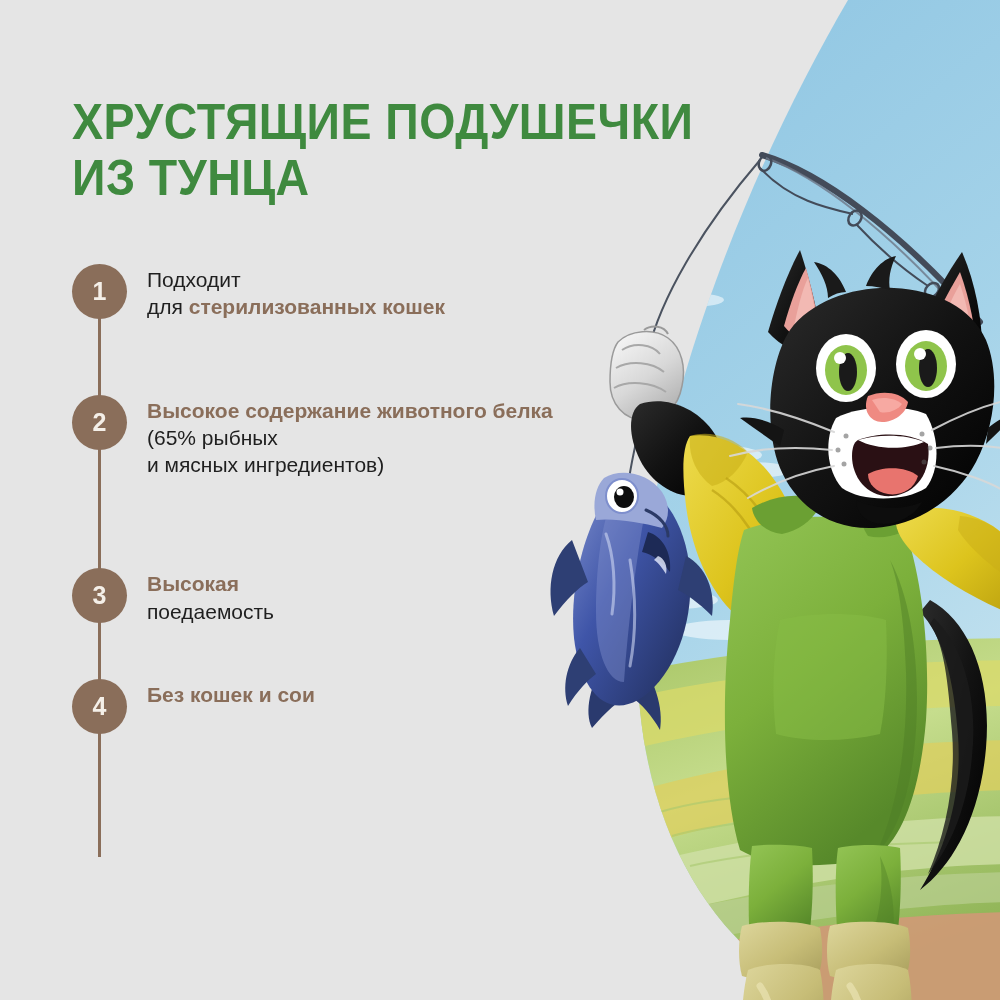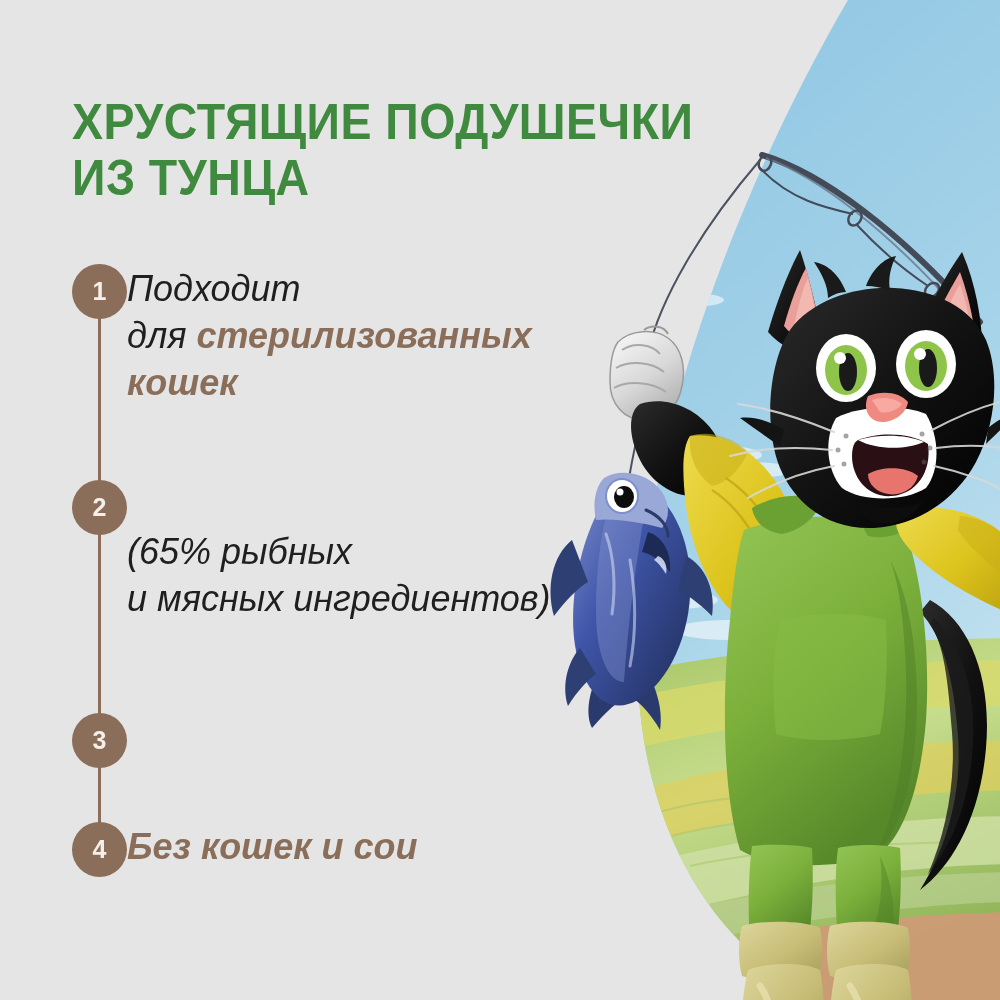--- a/index.html
+++ b/index.html
@@ -68,26 +68,26 @@
     background:#8a6e5a;
     color:#f4efe8;
     font-size:25px;
     font-weight:bold;
     display:flex;
     align-items:center;
     justify-content:center;
     margin-top:2px;
   }
   .ftext{
-    font-size:36px;
+    margin-left:20px;
+    font-size:21px;
     line-height:1.30;
     color:#1f1f1f;
     padding-top:4px;
     white-space:pre-line;
-    font-style:italic;
   }
   .ftext .hi{color:#8a6e5a;font-weight:bold;}
   .ftext .pl{color:#1f1f1f;font-weight:normal;}
 
   .f1{margin-top:0px;}
   .f2{margin-top:72px;}
   .f3{margin-top:88px;}
   .f4{margin-top:52px;}
 </style>
 </head>
@@ -347,27 +347,29 @@
     <div class="rail"></div>
 
     <div class="feature f1">
       <div class="marker">1</div>
       <div class="ftext"><span class="pl">Подходит
 для </span><span class="hi">стерилизованных кошек</span><span class="pl"></span></div>
     </div>
 
     <div class="feature f2">
       <div class="marker">2</div>
-      <div class="ftext"><span class="pl"></span><span class="pl">
+      <div class="ftext"><span class="pl"></span><span class="hi">Высокое содержание животного белка</span><span class="pl">
 (65% рыбных
 и мясных ингредиентов)</span></div>
     </div>
 
     <div class="feature f3">
       <div class="marker">3</div>
+      <div class="ftext"><span class="pl"></span><span class="hi">Высокая</span><span class="pl">
+поедаемость</span></div>
     </div>
 
     <div class="feature f4">
       <div class="marker">4</div>
       <div class="ftext"><span class="pl"></span><span class="hi">Без кошек и сои</span><span class="pl"></span></div>
     </div>
   </div>
 
 </div>
 

